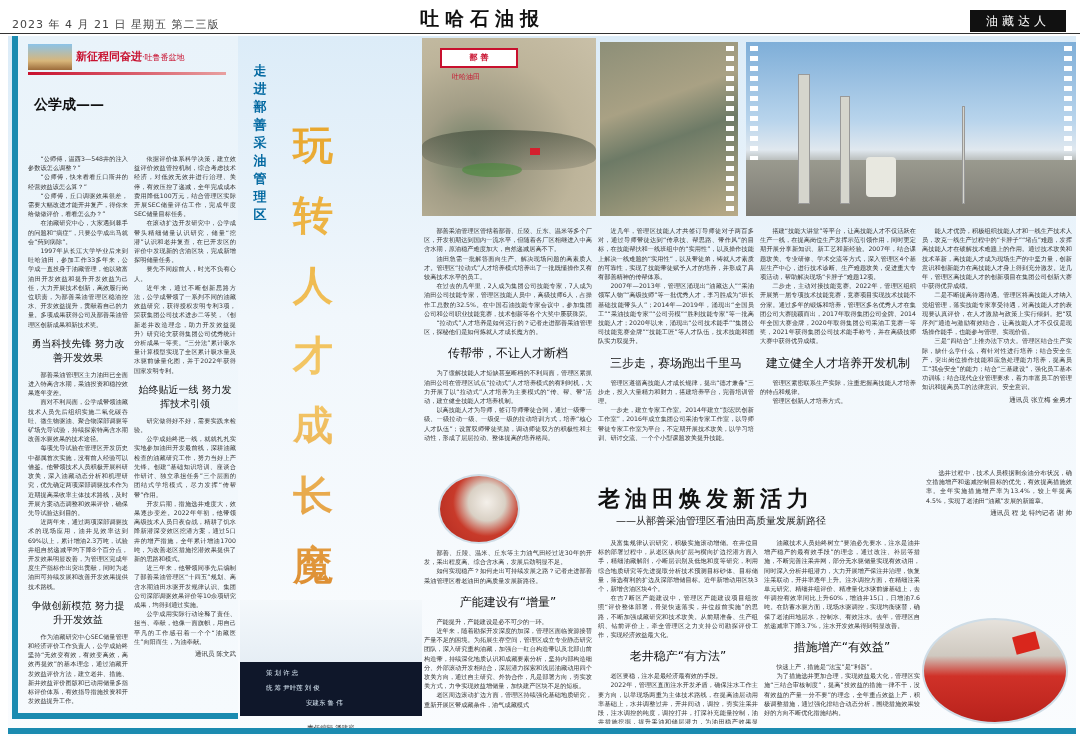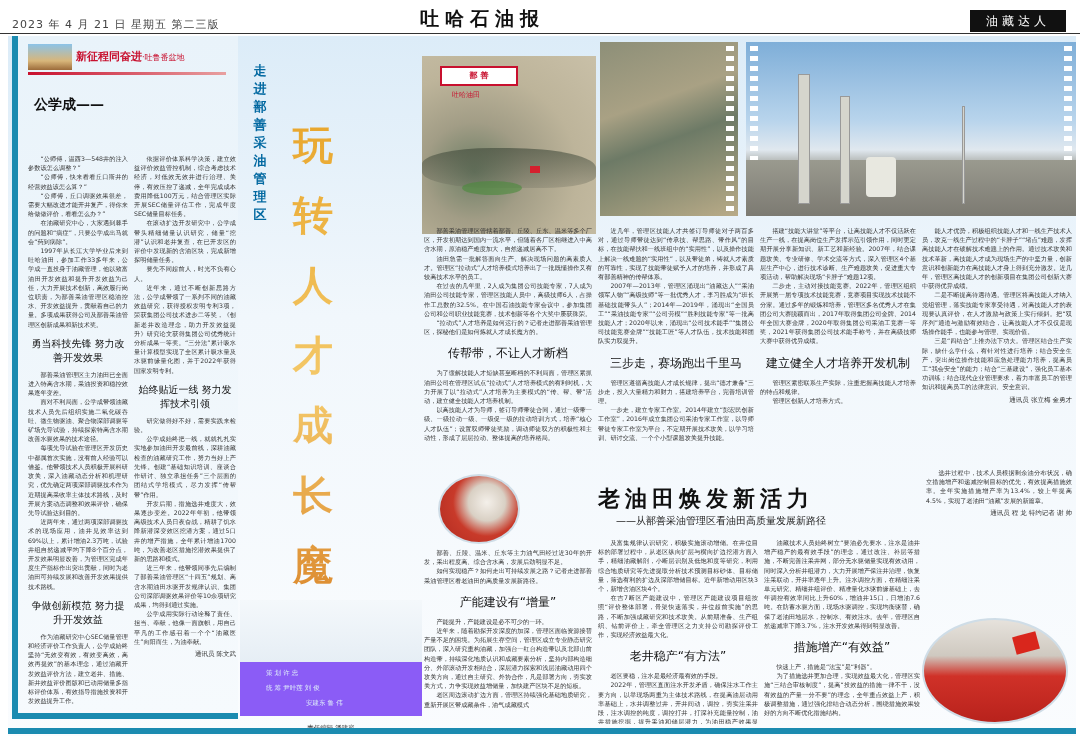--- a/index.html
+++ b/index.html
@@ -21,23 +21,23 @@
 .col p{text-indent:2em}
 .subhead{font-size:10px;text-align:center;color:#111;line-height:14px;margin:8px 0 5px;text-indent:0!important}
 .byline{text-align:right;font-size:6.5px;color:#333;margin-top:4px;text-indent:0!important}
 .midstrip{position:absolute;left:240px;top:40px;width:180px;height:670px}
 .vred{position:absolute;left:12px;top:22px;width:16px;font-size:13px;font-weight:bold;color:#0369a1;line-height:18px;text-align:center}
 .vgold{position:absolute;left:48px;top:70px;width:50px;font-family:"DejaVu Serif",serif;font-size:40px;font-weight:bold;line-height:70px;text-align:center;background:linear-gradient(180deg,#e8a52a,#f4c96a,#d4761c);-webkit-background-clip:text;color:transparent}
 .vsub{position:absolute;left:108px;top:94px;width:20px;font-family:"DejaVu Serif",serif;font-size:17px;font-weight:bold;line-height:20px;color:#222;text-align:center}
 .vsub-dash{display:block;width:2px;height:40px;background:#222;margin:0 auto 4px}
 .credits{position:absolute;left:0;top:560px;width:182px;height:150px}
 .credits-img{position:absolute;left:0;top:0;width:182px;height:62px;background:linear-gradient(180deg,#f4f8fb,#e6eef5)}
-.credits-box{position:absolute;left:0;top:62px;width:182px;height:54px;background:#8b5cf6;color:#dfeefa;font-size:6.5px;line-height:15px;padding:4px 26px}
+.credits-box{position:absolute;left:0;top:62px;width:182px;height:54px;background:#0f172a;color:#dfeefa;font-size:6.5px;line-height:15px;padding:4px 26px}
 .credits-editor{position:absolute;left:0;top:118px;width:182px;text-align:center;font-size:6.5px;color:#333;line-height:20px}
-.map{position:absolute;left:422px;top:56px;width:174px;height:178px;background:radial-gradient(ellipse at 30% 65%,#6b7d64 0%,#a29d86 30%,#bdb49a 60%,#c9c0a8 100%)}
+.map{position:absolute;left:422px;top:38px;width:174px;height:178px;background:radial-gradient(ellipse at 30% 65%,#6b7d64 0%,#a29d86 30%,#bdb49a 60%,#c9c0a8 100%)}
 .map-mountains{position:absolute;left:0;top:92px;width:174px;height:40px;background:linear-gradient(180deg,rgba(60,70,55,.6),rgba(110,110,95,.3));border-radius:40% 50% 30% 40%}
 .map-label{position:absolute;left:18px;top:10px;width:78px;height:20px;background:#fff;border:2px solid #c8102e;text-align:center;font-size:8px;font-weight:bold;color:#c8102e;line-height:16px}
 .map-flag{position:absolute;left:108px;top:110px;width:10px;height:7px;background:#d4202e}
 .map-green{position:absolute;left:40px;top:125px;width:60px;height:14px;background:#4a8a3a;border-radius:50%;opacity:.6}
 .mapphoto{position:absolute;left:600px;top:42px;width:138px;height:174px;background:linear-gradient(160deg,#8d8f78,#a9a184 35%,#6d7a66 55%,#b9ab88 100%)}
 .film-holes{position:absolute;top:4px;width:8px;height:166px;background:repeating-linear-gradient(180deg,#fff 0,#fff 5px,transparent 5px,transparent 10px)}
 .plant{position:absolute;left:746px;top:42px;width:330px;height:174px;background:linear-gradient(180deg,#7eaed8 0%,#b8d4ec 45%,#e0e8ef 62%,#8b8b80 75%,#a29b8c 100%)}
 .tower{position:absolute;background:#d5d5cd;border:1px solid #999}
 .plant-ground{position:absolute;left:0;top:118px;width:330px;height:56px;background:linear-gradient(180deg,#9a9a8f,#7c7a72)}
 .tanks{position:absolute;left:120px;top:115px;width:30px;height:40px;background:#e8e8e0;border-radius:4px}

